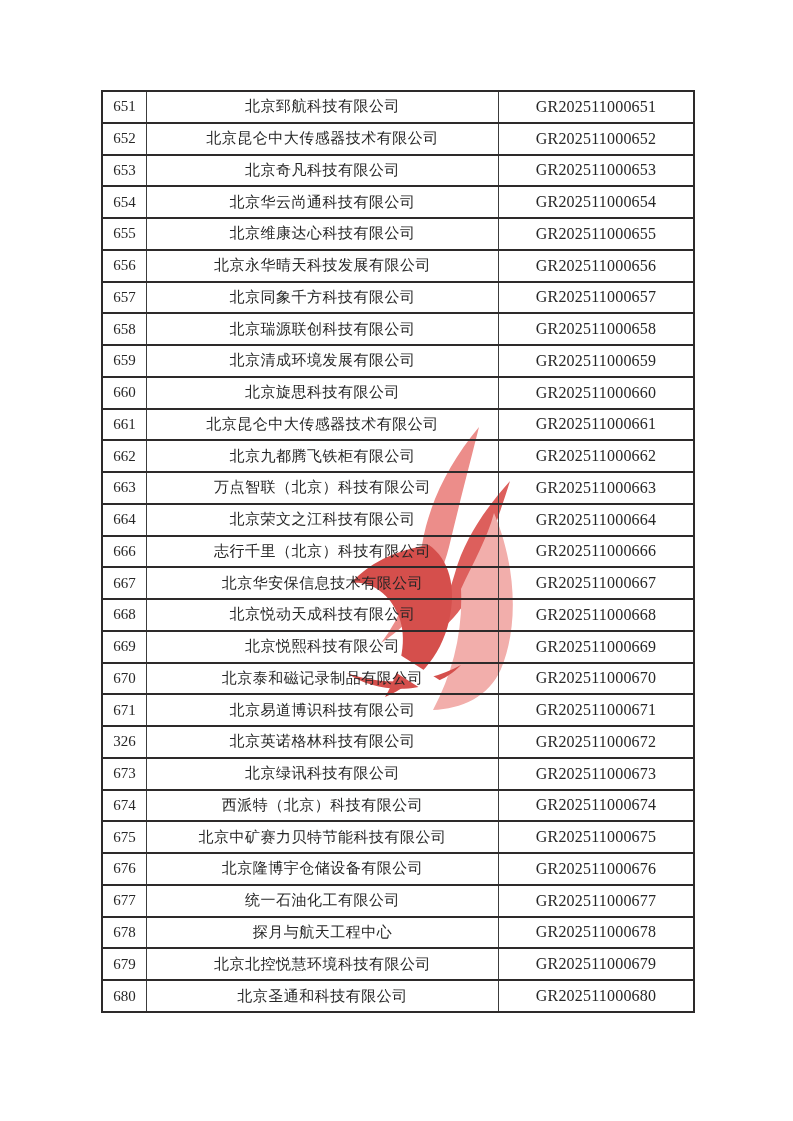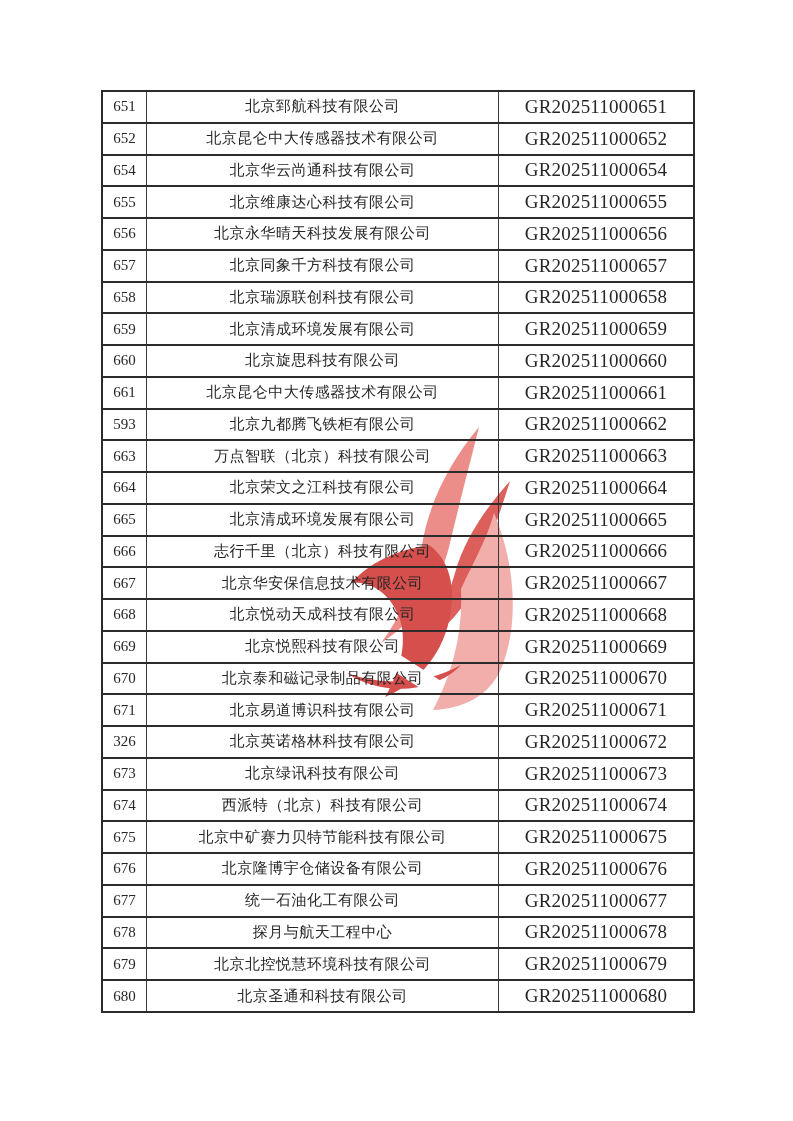--- a/index.html
+++ b/index.html
@@ -46,21 +46,21 @@
     vertical-align: middle;
     color: #262626;
     background: transparent;
     overflow: hidden;
     white-space: nowrap;
   }
   .doc-table { border: 2px solid #2d2a2a; }
   .doc-table tr { height: 30.766px; }
   .col-no   { width: 43px;  font-size: 15px; }
   .col-name { width: 351px; font-size: 15px; letter-spacing: 0.5px; }
-  .col-cert { width: 194px; font-size: 19px; letter-spacing: 0.2px; }
+  .col-cert { width: 194px; font-size: 16px; letter-spacing: 0.2px; }
 </style>
 </head>
 <body>
 
 <div class="page">
 
   <svg class="watermark" viewBox="0 0 180 285" xmlns="http://www.w3.org/2000/svg" aria-hidden="true">
     <path d="M136,2 C106,38 86,78 79,120 C72,158 58,192 38,218 C72,196 96,162 106,122 C116,80 127,38 136,2 Z" fill="#ec8d8a"></path>
     <path d="M167,56 C144,82 122,112 112,148 C104,176 92,200 76,220 C106,204 128,176 138,144 C148,112 159,82 167,56 Z" fill="#dd5f5c"></path>
     <path d="M151,88 C172,138 177,198 158,244 C146,272 118,284 90,285 C110,248 120,206 118,164 C130,138 144,114 151,88 Z" fill="#f2aeab"></path>
@@ -76,20 +76,25 @@
       <td class="col-name">北京郅航科技有限公司</td>
       <td class="col-cert">GR202511000651</td>
     </tr>
 
     <tr>
       <td class="col-no">652</td>
       <td class="col-name">北京昆仑中大传感器技术有限公司</td>
       <td class="col-cert">GR202511000652</td>
     </tr>
 
+    <tr>
+      <td class="col-no">653</td>
+      <td class="col-name">北京奇凡科技有限公司</td>
+      <td class="col-cert">GR202511000653</td>
+    </tr>
 
     <tr>
       <td class="col-no">654</td>
       <td class="col-name">北京华云尚通科技有限公司</td>
       <td class="col-cert">GR202511000654</td>
     </tr>
 
     <tr>
       <td class="col-no">655</td>
       <td class="col-name">北京维康达心科技有限公司</td>
@@ -126,42 +131,37 @@
       <td class="col-cert">GR202511000660</td>
     </tr>
 
     <tr>
       <td class="col-no">661</td>
       <td class="col-name">北京昆仑中大传感器技术有限公司</td>
       <td class="col-cert">GR202511000661</td>
     </tr>
 
     <tr>
-      <td class="col-no">593</td>
+      <td class="col-no">662</td>
       <td class="col-name">北京九都腾飞铁柜有限公司</td>
       <td class="col-cert">GR202511000662</td>
     </tr>
 
     <tr>
       <td class="col-no">663</td>
       <td class="col-name">万点智联（北京）科技有限公司</td>
       <td class="col-cert">GR202511000663</td>
     </tr>
 
     <tr>
       <td class="col-no">664</td>
       <td class="col-name">北京荣文之江科技有限公司</td>
       <td class="col-cert">GR202511000664</td>
     </tr>
 
-    <tr>
-      <td class="col-no">665</td>
-      <td class="col-name">北京清成环境发展有限公司</td>
-      <td class="col-cert">GR202511000665</td>
-    </tr>
 
     <tr>
       <td class="col-no">666</td>
       <td class="col-name">志行千里（北京）科技有限公司</td>
       <td class="col-cert">GR202511000666</td>
     </tr>
 
     <tr>
       <td class="col-no">667</td>
       <td class="col-name">北京华安保信息技术有限公司</td>

